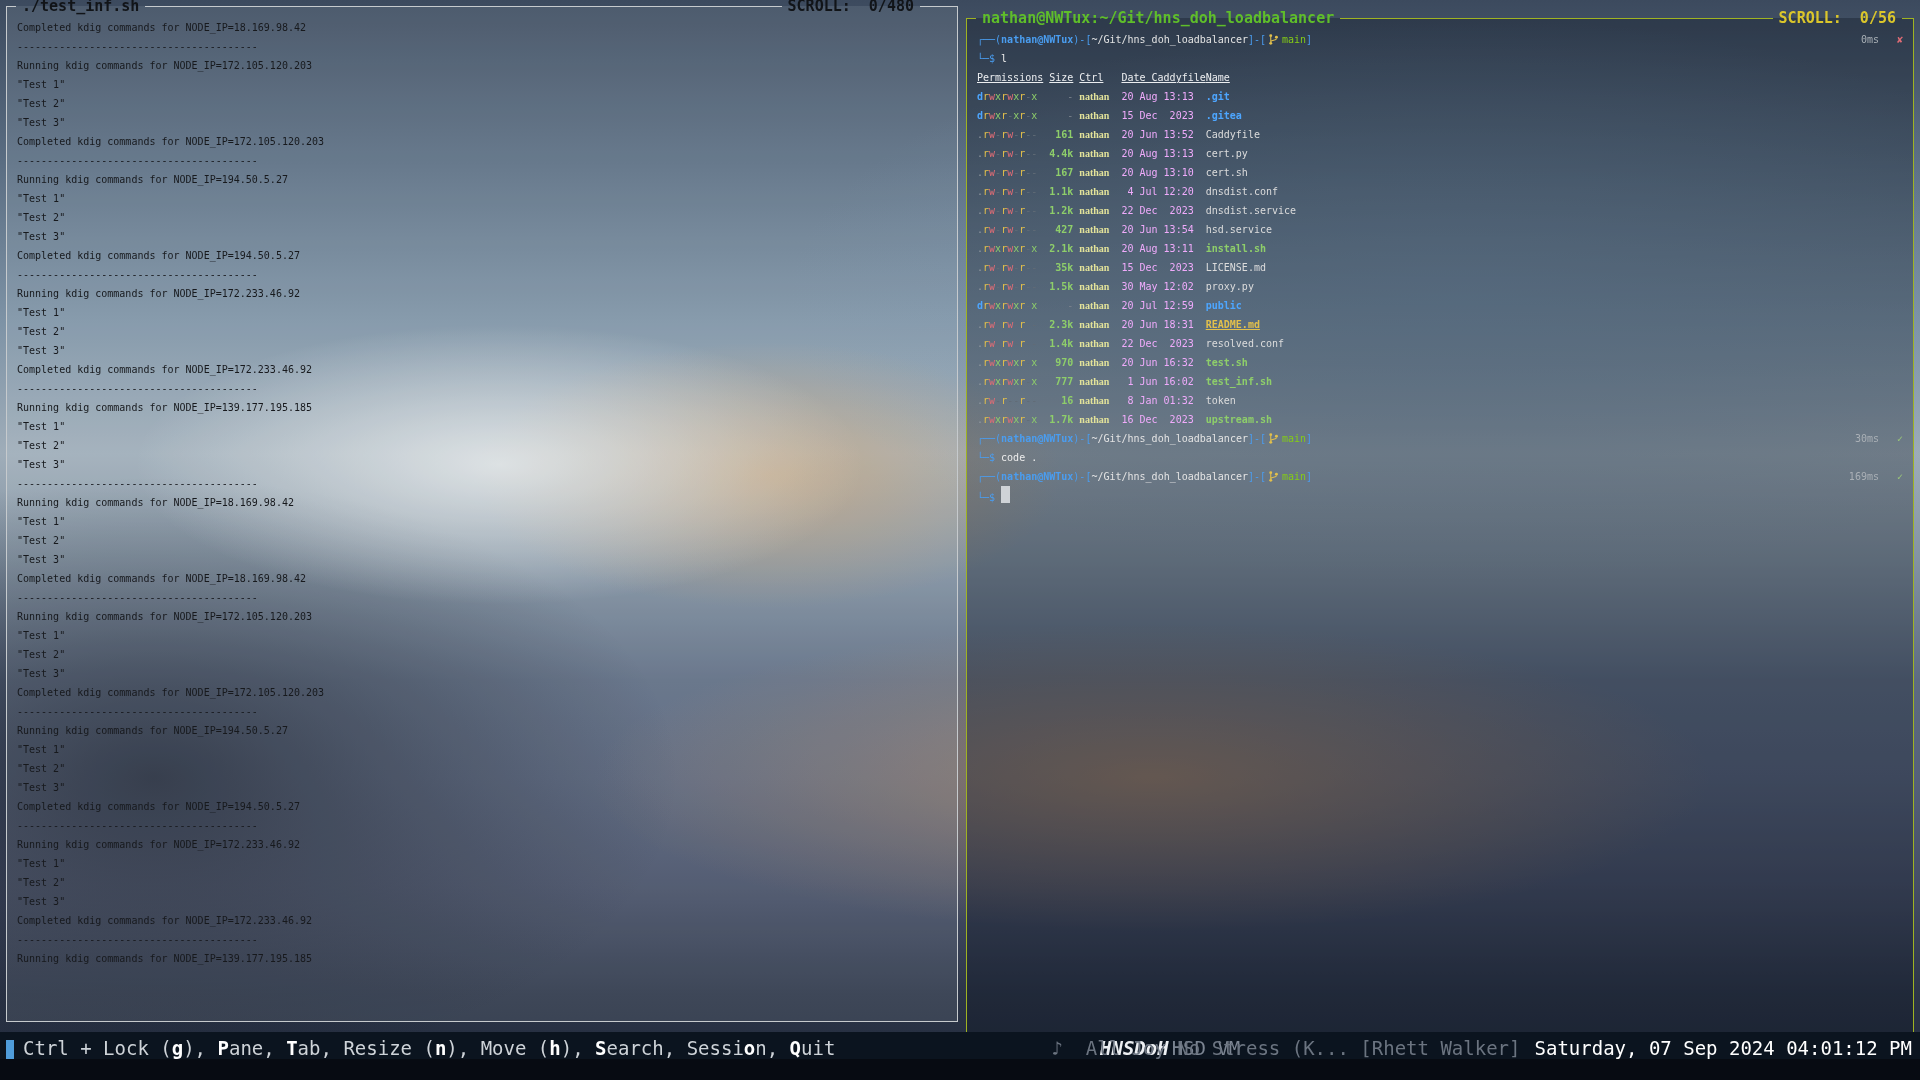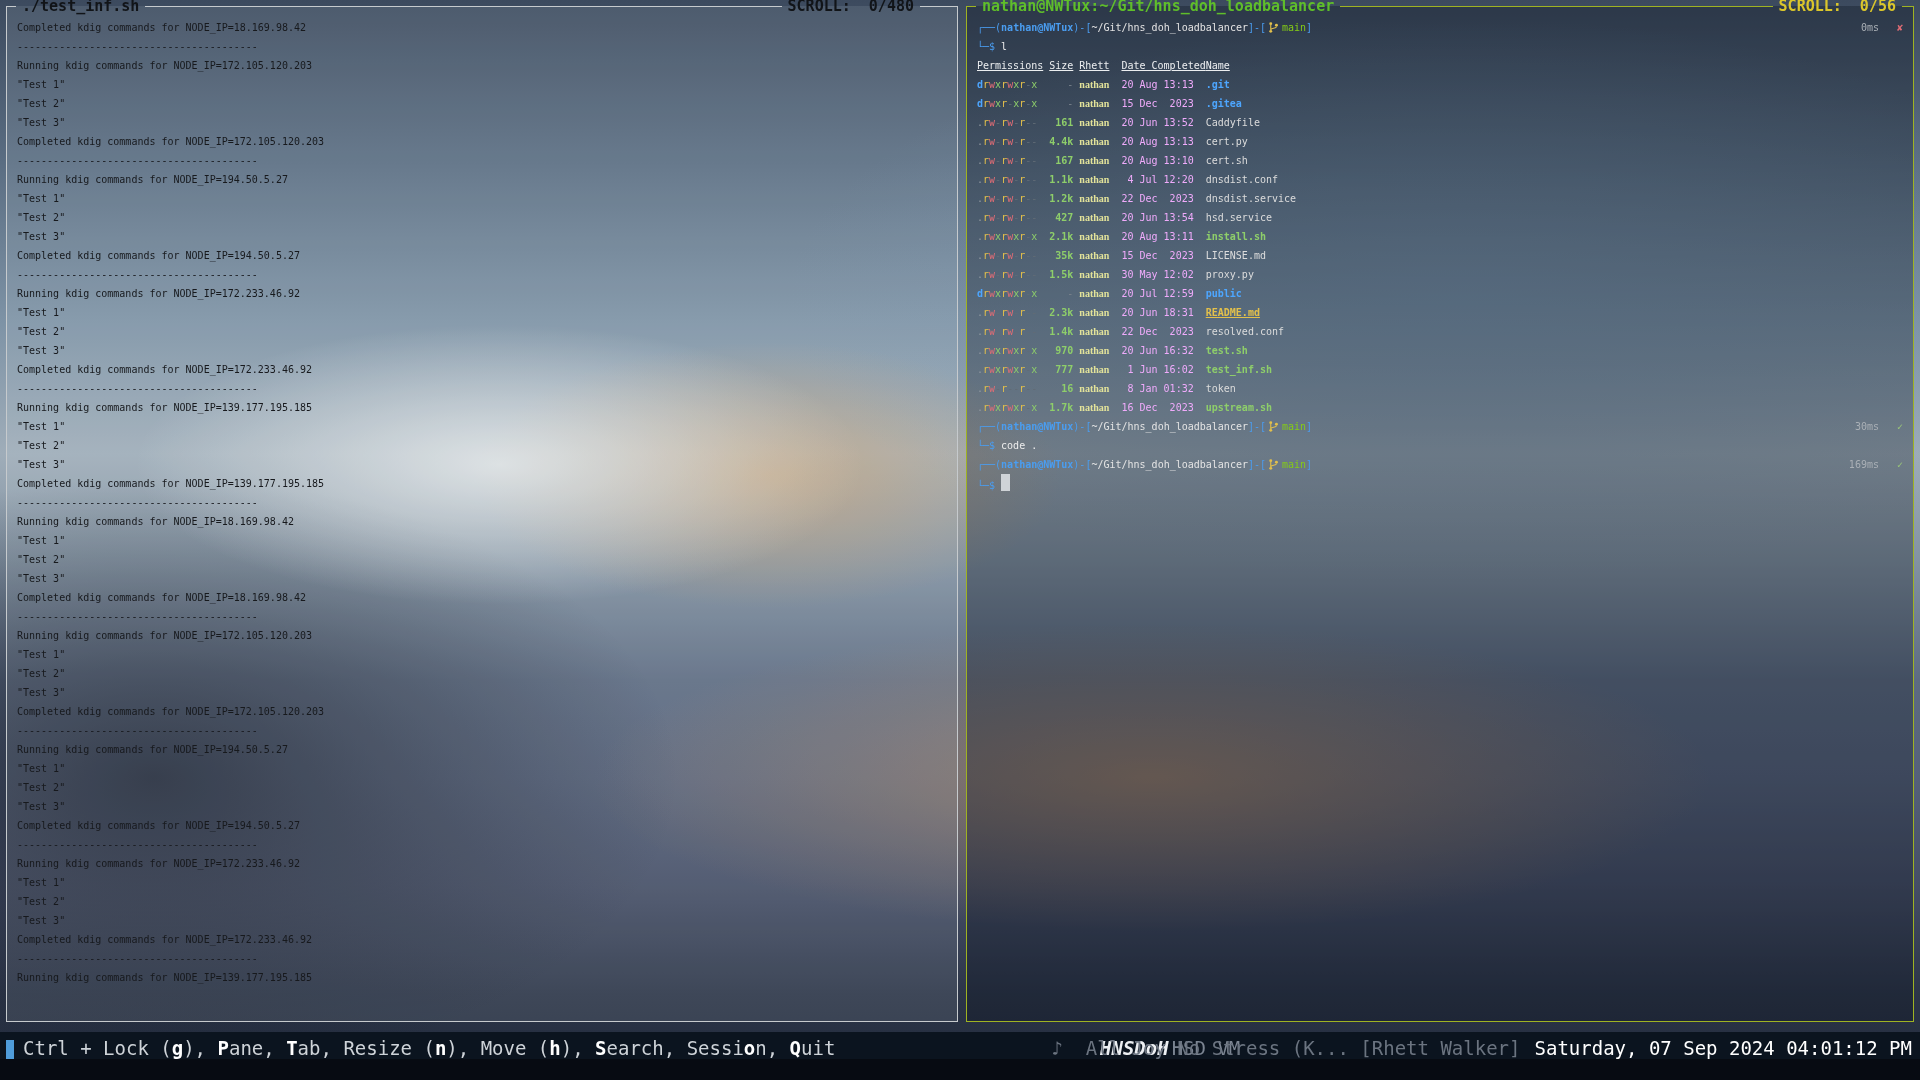--- a/index.html
+++ b/index.html
@@ -10,21 +10,21 @@
       radial-gradient(ellipse 520px 200px at 26% 43%, rgba(236,238,238,0.80), rgba(236,238,238,0) 70%),
       radial-gradient(ellipse 420px 190px at 40% 44%, rgba(214,160,98,0.60), rgba(214,160,98,0) 70%),
       radial-gradient(ellipse 900px 380px at 76% 28%, rgba(120,150,178,0.50), rgba(120,150,178,0) 75%),
       radial-gradient(ellipse 800px 220px at 60% 72%, rgba(186,138,92,0.55), rgba(186,138,92,0) 70%),
       radial-gradient(ellipse 700px 400px at 8% 72%, rgba(20,26,40,0.75), rgba(20,26,40,0) 75%),
       linear-gradient(180deg,#3c4a5e 0%,#5a6d82 15%,#7e93a6 30%,#9fadb9 42%,#8292a2 52%,#5d6b82 63%,#55617a 72%,#454e66 82%,#2c3548 92%,#222b3c 100%);
     position:relative;
   }
   .pane{position:absolute;box-sizing:border-box;border:1px solid;border-top:none;}
   .left-pane{left:6px;top:6px;width:952px;height:1016px;border-color:#c6cacd;background:rgba(230,234,238,0.10);}
-  .right-pane{left:966px;top:6px;width:948px;height:1016px;border-color:#9fb322;background:rgba(8,14,24,0.30);}
+  .right-pane{left:966px;top:18px;width:948px;height:1016px;border-color:#9fb322;background:rgba(8,14,24,0.30);}
   .pane-top{position:absolute;left:-1px;right:-1px;top:-10px;height:20px;display:flex;align-items:center;z-index:2;}
   .edge{height:1px;}
   .left-pane .edge{background:#c6cacd;}
   .right-pane .edge{background:#9fb322;}
   .corner{width:10px;}
   .fill{flex:1;}
   .corner-r{width:38px;}
   .right-pane .corner-r{width:12px;}
   .pane-title{padding:0 6px;font-weight:bold;font-size:15px;white-space:pre;}
   .left-title{color:#111418;}
@@ -106,21 +106,20 @@
       <div class="tline">Running kdig commands for NODE_IP=172.233.46.92</div>
       <div class="tline">"Test 1"</div>
       <div class="tline">"Test 2"</div>
       <div class="tline">"Test 3"</div>
       <div class="tline">Completed kdig commands for NODE_IP=172.233.46.92</div>
       <div class="tline">----------------------------------------</div>
       <div class="tline">Running kdig commands for NODE_IP=139.177.195.185</div>
       <div class="tline">"Test 1"</div>
       <div class="tline">"Test 2"</div>
       <div class="tline">"Test 3"</div>
-      <div class="tline">Completed kdig commands for NODE_IP=139.177.195.185</div>
       <div class="tline">----------------------------------------</div>
       <div class="tline">Running kdig commands for NODE_IP=18.169.98.42</div>
       <div class="tline">"Test 1"</div>
       <div class="tline">"Test 2"</div>
       <div class="tline">"Test 3"</div>
       <div class="tline">Completed kdig commands for NODE_IP=18.169.98.42</div>
       <div class="tline">----------------------------------------</div>
       <div class="tline">Running kdig commands for NODE_IP=172.105.120.203</div>
       <div class="tline">"Test 1"</div>
       <div class="tline">"Test 2"</div>
@@ -153,21 +152,21 @@
   </div>
   <div class="pane-content">
       <div class="shline prompt-line"><span class="pf">┌──(</span><span class="puh">nathan@NWTux</span><span class="pf">)-[</span><span class="ppath">~/Git/hns_doh_loadbalancer</span><span class="pf">]-[</span><svg class="bicon" viewBox="0 0 12 14" width="11" height="13">
           <circle cx="3" cy="2.8" r="1.6" fill="currentColor"></circle>
           <circle cx="3" cy="11.2" r="1.6" fill="currentColor"></circle>
           <circle cx="9.2" cy="4.6" r="1.6" fill="currentColor"></circle>
           <path d="M3 4.4 V9.6 M9.2 6.2 C9.2 8.4 3 7.4 3 9.6" stroke="currentColor" stroke-width="1.2" fill="none"></path>
         </svg><span class="pbranch">main</span><span class="pf">]</span><span class="spacer"></span><span class="ptime">0ms</span><span class="perr">✘</span></div>
       <div class="shline"><span class="pf">└─$</span><span class="pcmd"> l</span></div>
       <div>
-        <div class="lsrow ls-head"><span class="lsh">Permissions</span><span class="lsh">Size</span><span class="lsh">Rhett</span><span class="lsh">Date Completed</span><span class="lsh">Name</span></div>
+        <div class="lsrow ls-head"><span class="lsh">Permissions</span><span class="lsh">Size</span><span class="lsh">Ctrl</span><span class="lsh">Date Caddyfile</span><span class="lsh">Name</span></div>
         <div class="lsrow"><span class="ls-perms"><span class="p-d">d</span><span class="p-r">r</span><span class="p-w">w</span><span class="p-x">x</span><span class="p-r">r</span><span class="p-w">w</span><span class="p-x">x</span><span class="p-r">r</span><span class="p-n">-</span><span class="p-x">x</span></span><span class="ls-size dim">-</span><span class="ls-user">nathan</span><span class="ls-date">20 Aug 13:13</span><span class="ls-name n-dir">.git</span></div>
         <div class="lsrow"><span class="ls-perms"><span class="p-d">d</span><span class="p-r">r</span><span class="p-w">w</span><span class="p-x">x</span><span class="p-r">r</span><span class="p-n">-</span><span class="p-x">x</span><span class="p-r">r</span><span class="p-n">-</span><span class="p-x">x</span></span><span class="ls-size dim">-</span><span class="ls-user">nathan</span><span class="ls-date">15 Dec  2023</span><span class="ls-name n-dir">.gitea</span></div>
         <div class="lsrow"><span class="ls-perms"><span class="p-dot">.</span><span class="p-r">r</span><span class="p-w">w</span><span class="p-n">-</span><span class="p-r">r</span><span class="p-w">w</span><span class="p-n">-</span><span class="p-r">r</span><span class="p-n">-</span><span class="p-n">-</span></span><span class="ls-size">161</span><span class="ls-user">nathan</span><span class="ls-date">20 Jun 13:52</span><span class="ls-name n-file">Caddyfile</span></div>
         <div class="lsrow"><span class="ls-perms"><span class="p-dot">.</span><span class="p-r">r</span><span class="p-w">w</span><span class="p-n">-</span><span class="p-r">r</span><span class="p-w">w</span><span class="p-n">-</span><span class="p-r">r</span><span class="p-n">-</span><span class="p-n">-</span></span><span class="ls-size">4.4k</span><span class="ls-user">nathan</span><span class="ls-date">20 Aug 13:13</span><span class="ls-name n-file">cert.py</span></div>
         <div class="lsrow"><span class="ls-perms"><span class="p-dot">.</span><span class="p-r">r</span><span class="p-w">w</span><span class="p-n">-</span><span class="p-r">r</span><span class="p-w">w</span><span class="p-n">-</span><span class="p-r">r</span><span class="p-n">-</span><span class="p-n">-</span></span><span class="ls-size">167</span><span class="ls-user">nathan</span><span class="ls-date">20 Aug 13:10</span><span class="ls-name n-file">cert.sh</span></div>
         <div class="lsrow"><span class="ls-perms"><span class="p-dot">.</span><span class="p-r">r</span><span class="p-w">w</span><span class="p-n">-</span><span class="p-r">r</span><span class="p-w">w</span><span class="p-n">-</span><span class="p-r">r</span><span class="p-n">-</span><span class="p-n">-</span></span><span class="ls-size">1.1k</span><span class="ls-user">nathan</span><span class="ls-date"> 4 Jul 12:20</span><span class="ls-name n-file">dnsdist.conf</span></div>
         <div class="lsrow"><span class="ls-perms"><span class="p-dot">.</span><span class="p-r">r</span><span class="p-w">w</span><span class="p-n">-</span><span class="p-r">r</span><span class="p-w">w</span><span class="p-n">-</span><span class="p-r">r</span><span class="p-n">-</span><span class="p-n">-</span></span><span class="ls-size">1.2k</span><span class="ls-user">nathan</span><span class="ls-date">22 Dec  2023</span><span class="ls-name n-file">dnsdist.service</span></div>
         <div class="lsrow"><span class="ls-perms"><span class="p-dot">.</span><span class="p-r">r</span><span class="p-w">w</span><span class="p-n">-</span><span class="p-r">r</span><span class="p-w">w</span><span class="p-n">-</span><span class="p-r">r</span><span class="p-n">-</span><span class="p-n">-</span></span><span class="ls-size">427</span><span class="ls-user">nathan</span><span class="ls-date">20 Jun 13:54</span><span class="ls-name n-file">hsd.service</span></div>
         <div class="lsrow"><span class="ls-perms"><span class="p-dot">.</span><span class="p-r">r</span><span class="p-w">w</span><span class="p-x">x</span><span class="p-r">r</span><span class="p-w">w</span><span class="p-x">x</span><span class="p-r">r</span><span class="p-n">-</span><span class="p-x">x</span></span><span class="ls-size">2.1k</span><span class="ls-user">nathan</span><span class="ls-date">20 Aug 13:11</span><span class="ls-name n-exec">install.sh</span></div>
         <div class="lsrow"><span class="ls-perms"><span class="p-dot">.</span><span class="p-r">r</span><span class="p-w">w</span><span class="p-n">-</span><span class="p-r">r</span><span class="p-w">w</span><span class="p-n">-</span><span class="p-r">r</span><span class="p-n">-</span><span class="p-n">-</span></span><span class="ls-size">35k</span><span class="ls-user">nathan</span><span class="ls-date">15 Dec  2023</span><span class="ls-name n-file">LICENSE.md</span></div>

